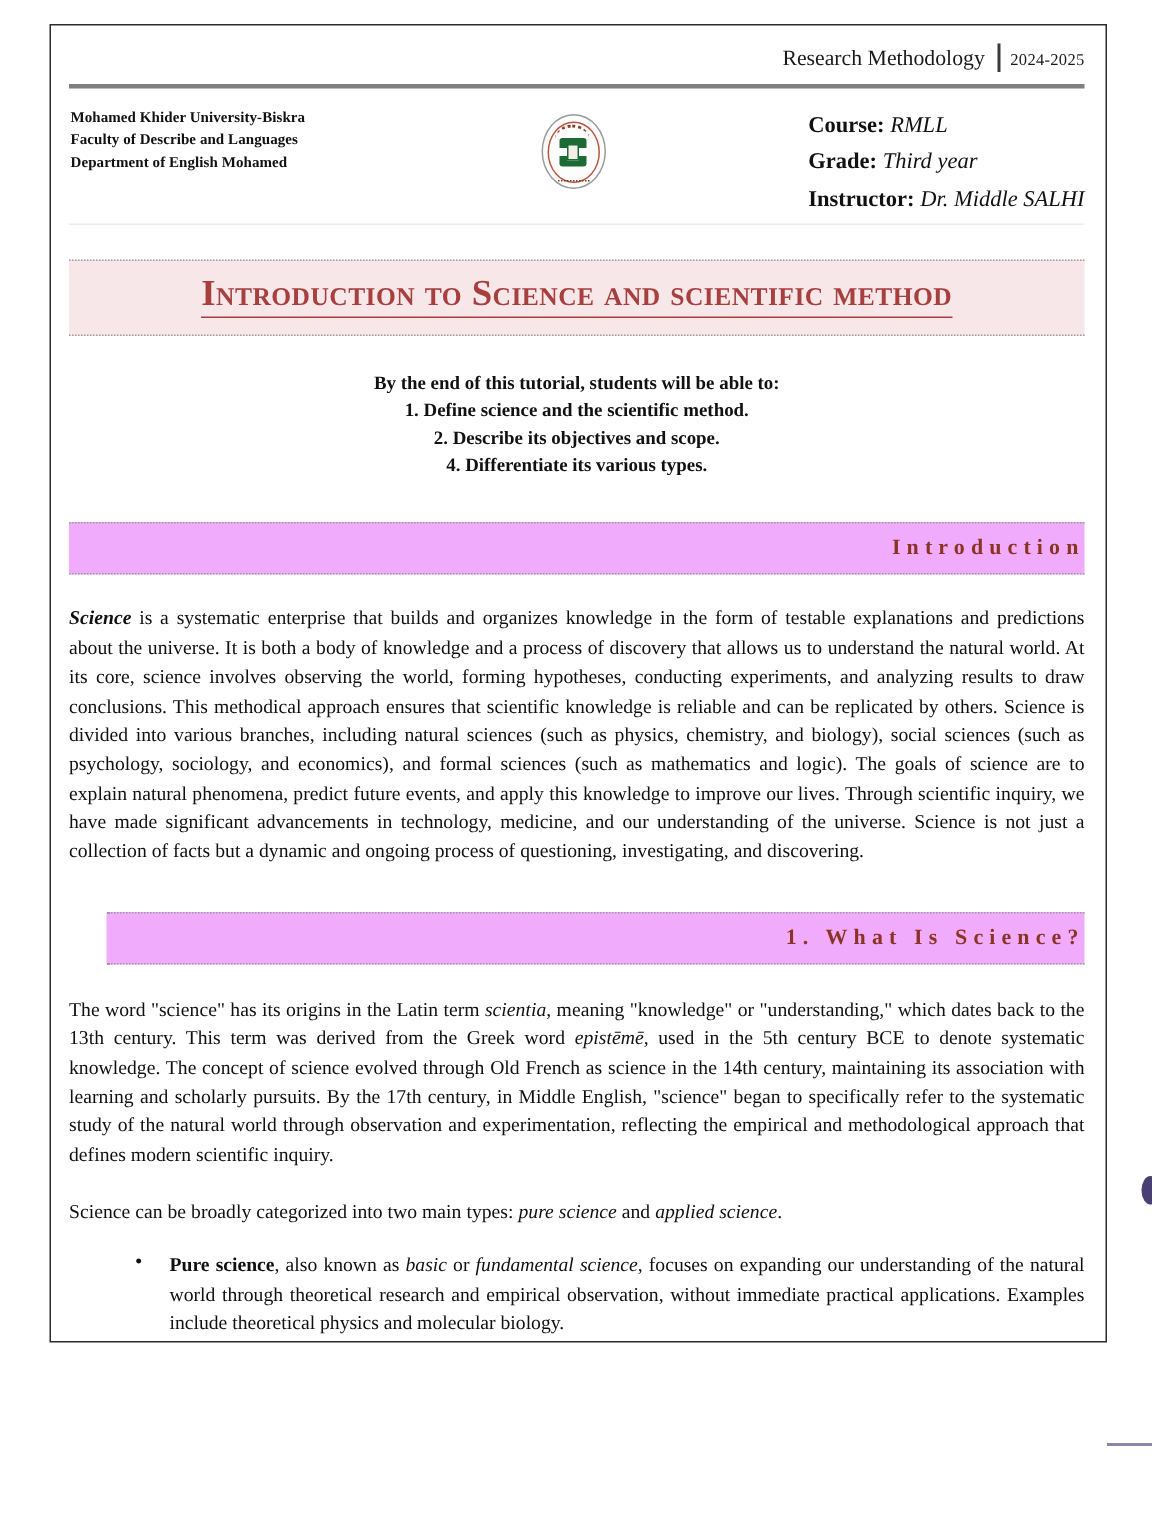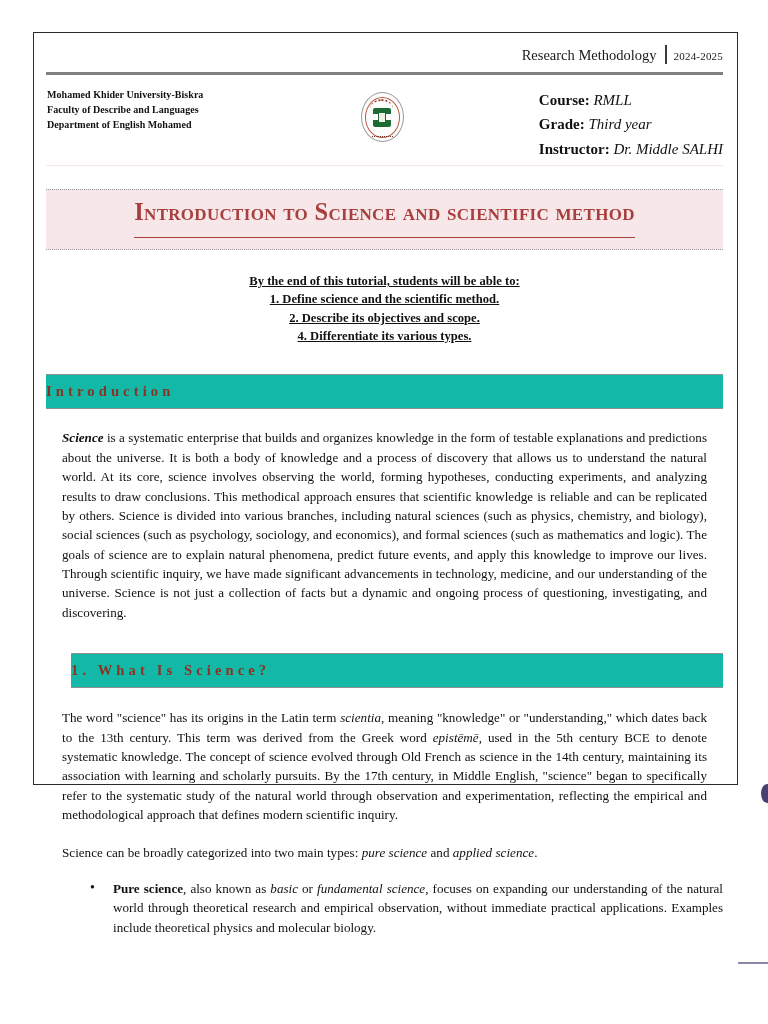--- a/index.html
+++ b/index.html
@@ -13,23 +13,23 @@
     font-family: "Liberation Serif", "DejaVu Serif", serif;
     color: #000000;
     position: relative;
     overflow: hidden;
   }
 
   
   #page {
     position: absolute;
     left: 33px;
-    top: 32px;
+    top: 16px;
     width: 705px;
-    height: 753px;
+    height: 879px;
     border: 1.5px solid #2b2b2b;
     box-sizing: border-box;
     background: #ffffff;
   }
   #page-inner {
     position: absolute;
     left: 12px;
     top: 0px;
     right: 14px;
     bottom: 0;
@@ -178,62 +178,61 @@
   }
   .title-text {
     font-family: "Liberation Serif", "DejaVu Serif", serif;
     font-variant: small-caps;
     font-weight: bold;
     font-size: 24.5px;
     color: #a83f3f;
     letter-spacing: 0.3px;
     border-bottom: 1.6px solid #a83f3f;
     display: inline-block;
-    padding-bottom: 11px;
+    padding-bottom: 1px;
     line-height: 1.1;
   }
 
   
   .objectives {
     margin-top: 22px;
     text-align: center;
     font-size: 12.6px;
     line-height: 1.46;
     font-weight: bold;
     color: #111111;
-    text-decoration: underline;
   }
   .objectives .obj-lead { display: block; }
   .objectives .obj-item { display: block; }
 
   
   .section-band {
-    background: #14b8a6;
+    background: #f0abfc;
     border-top: 1.5px dotted #9b9b9b;
     border-bottom: 1.5px dotted #9b9b9b;
-    text-align: left;
+    text-align: right;
     padding: 7px 0 8px 0;
   }
   .section-band.full { margin-top: 29px; }
   .section-band.indent {
     margin-left: 25px;
     margin-right: 0px;
     margin-top: 31px;
   }
   .section-title {
     font-size: 14.6px;
     font-weight: bold;
     color: #8a3324;
     letter-spacing: 4.1px;
     line-height: 1.1;
   }
 
   
   p.body {
-    margin: 16px;
+    margin: 0;
     text-align: justify;
     font-size: 13.1px;
     line-height: 1.48;
     color: #101010;
     letter-spacing: 0.02px;
   }
   .p-intro { margin-top: 19px !important; }
   .p-after-sec { margin-top: 20px !important; }
   .p-cat { margin-top: 19px !important; }
 

